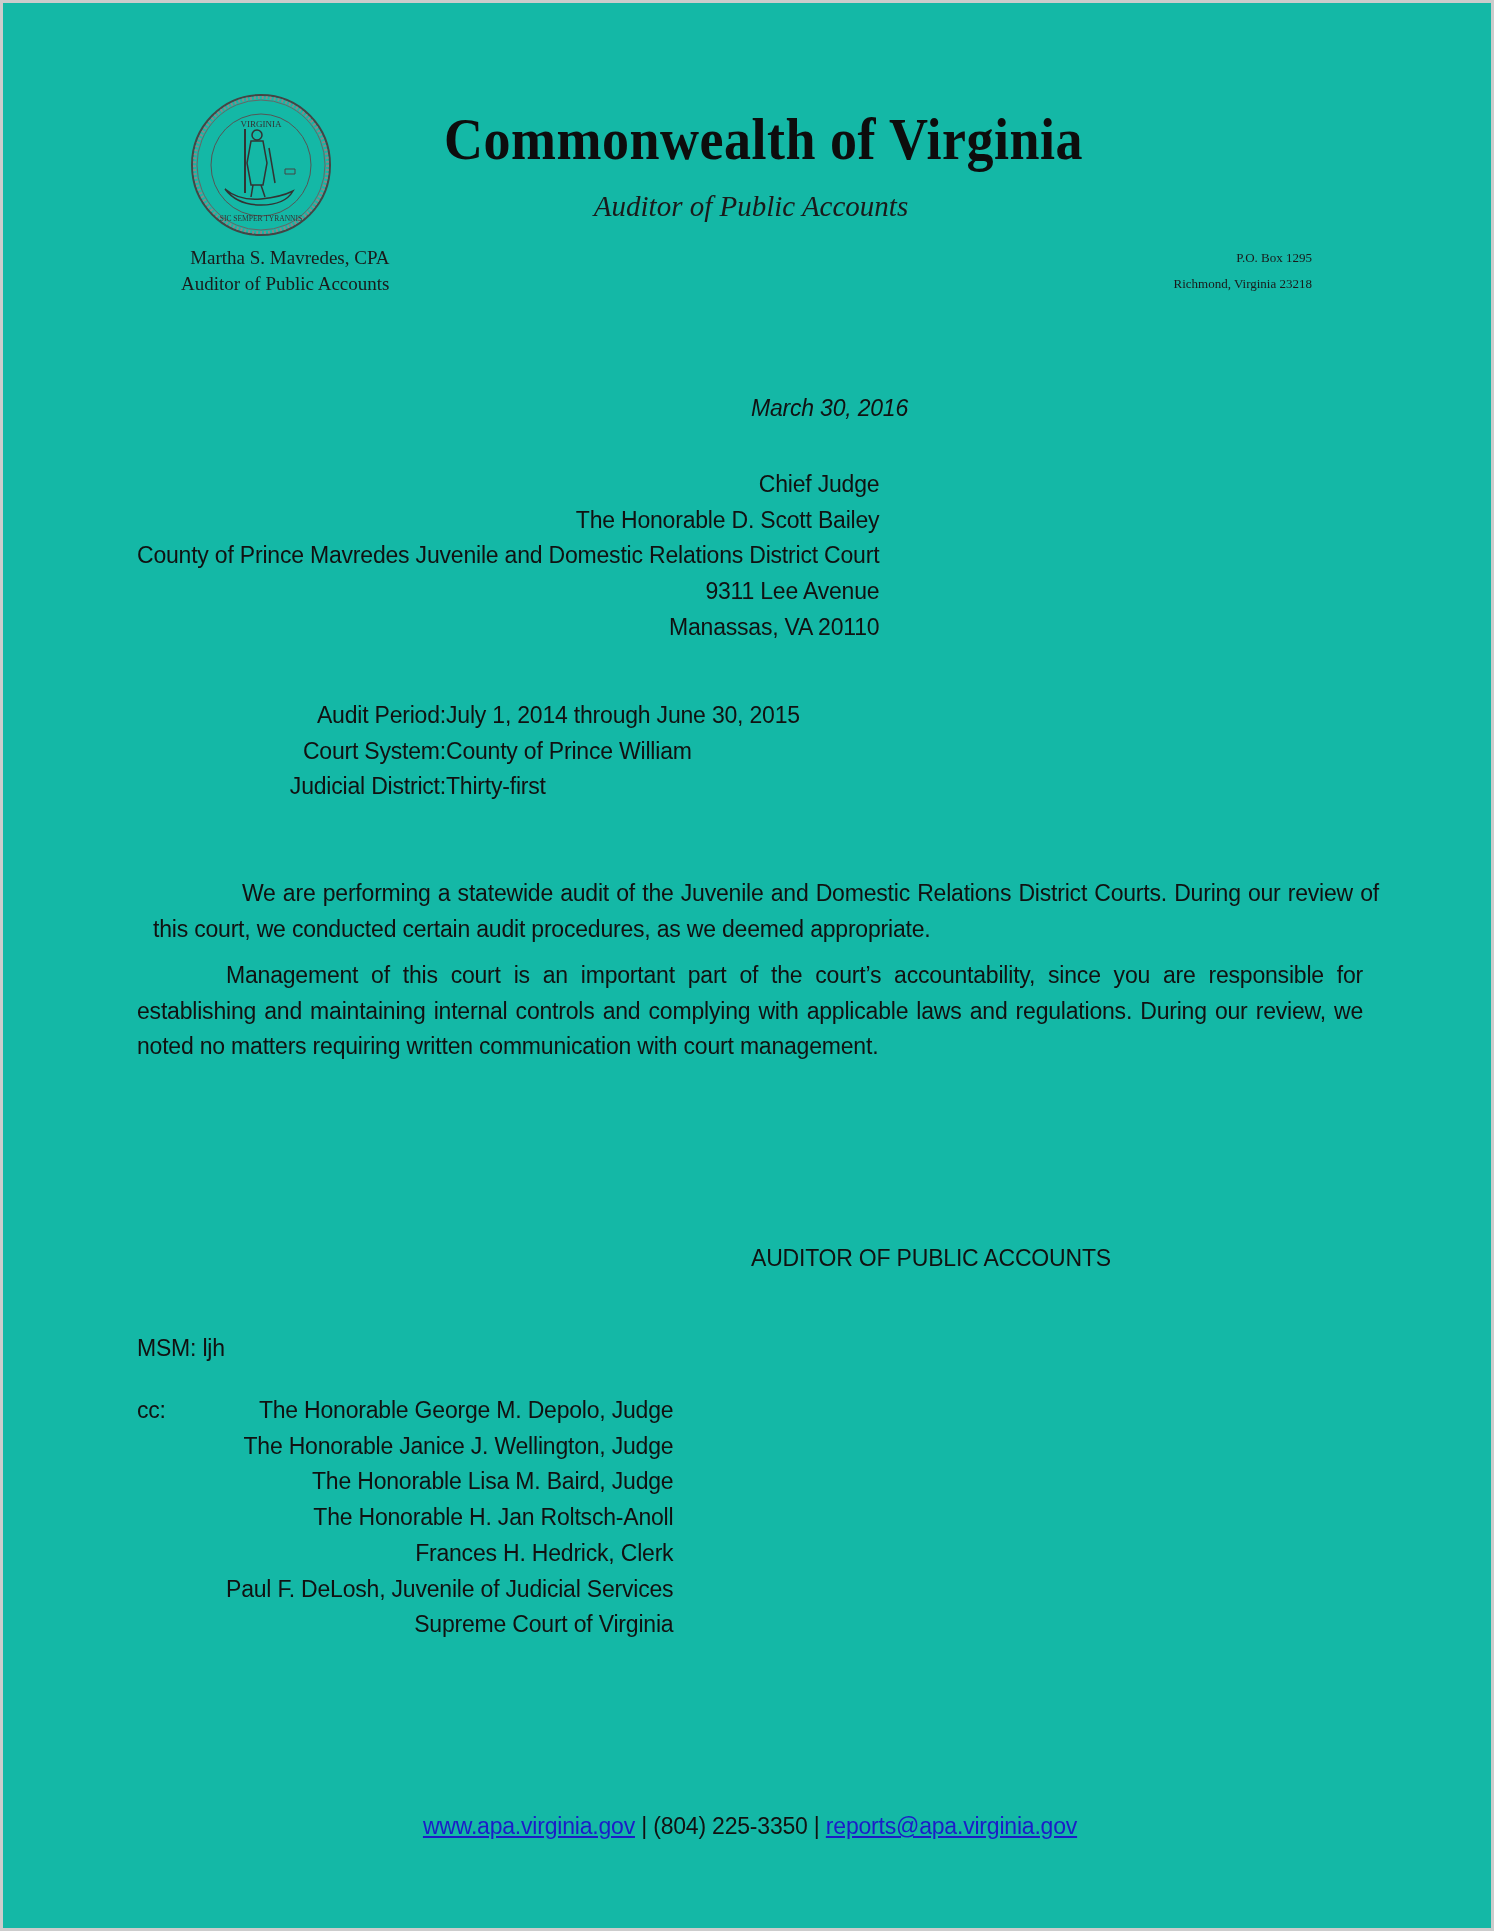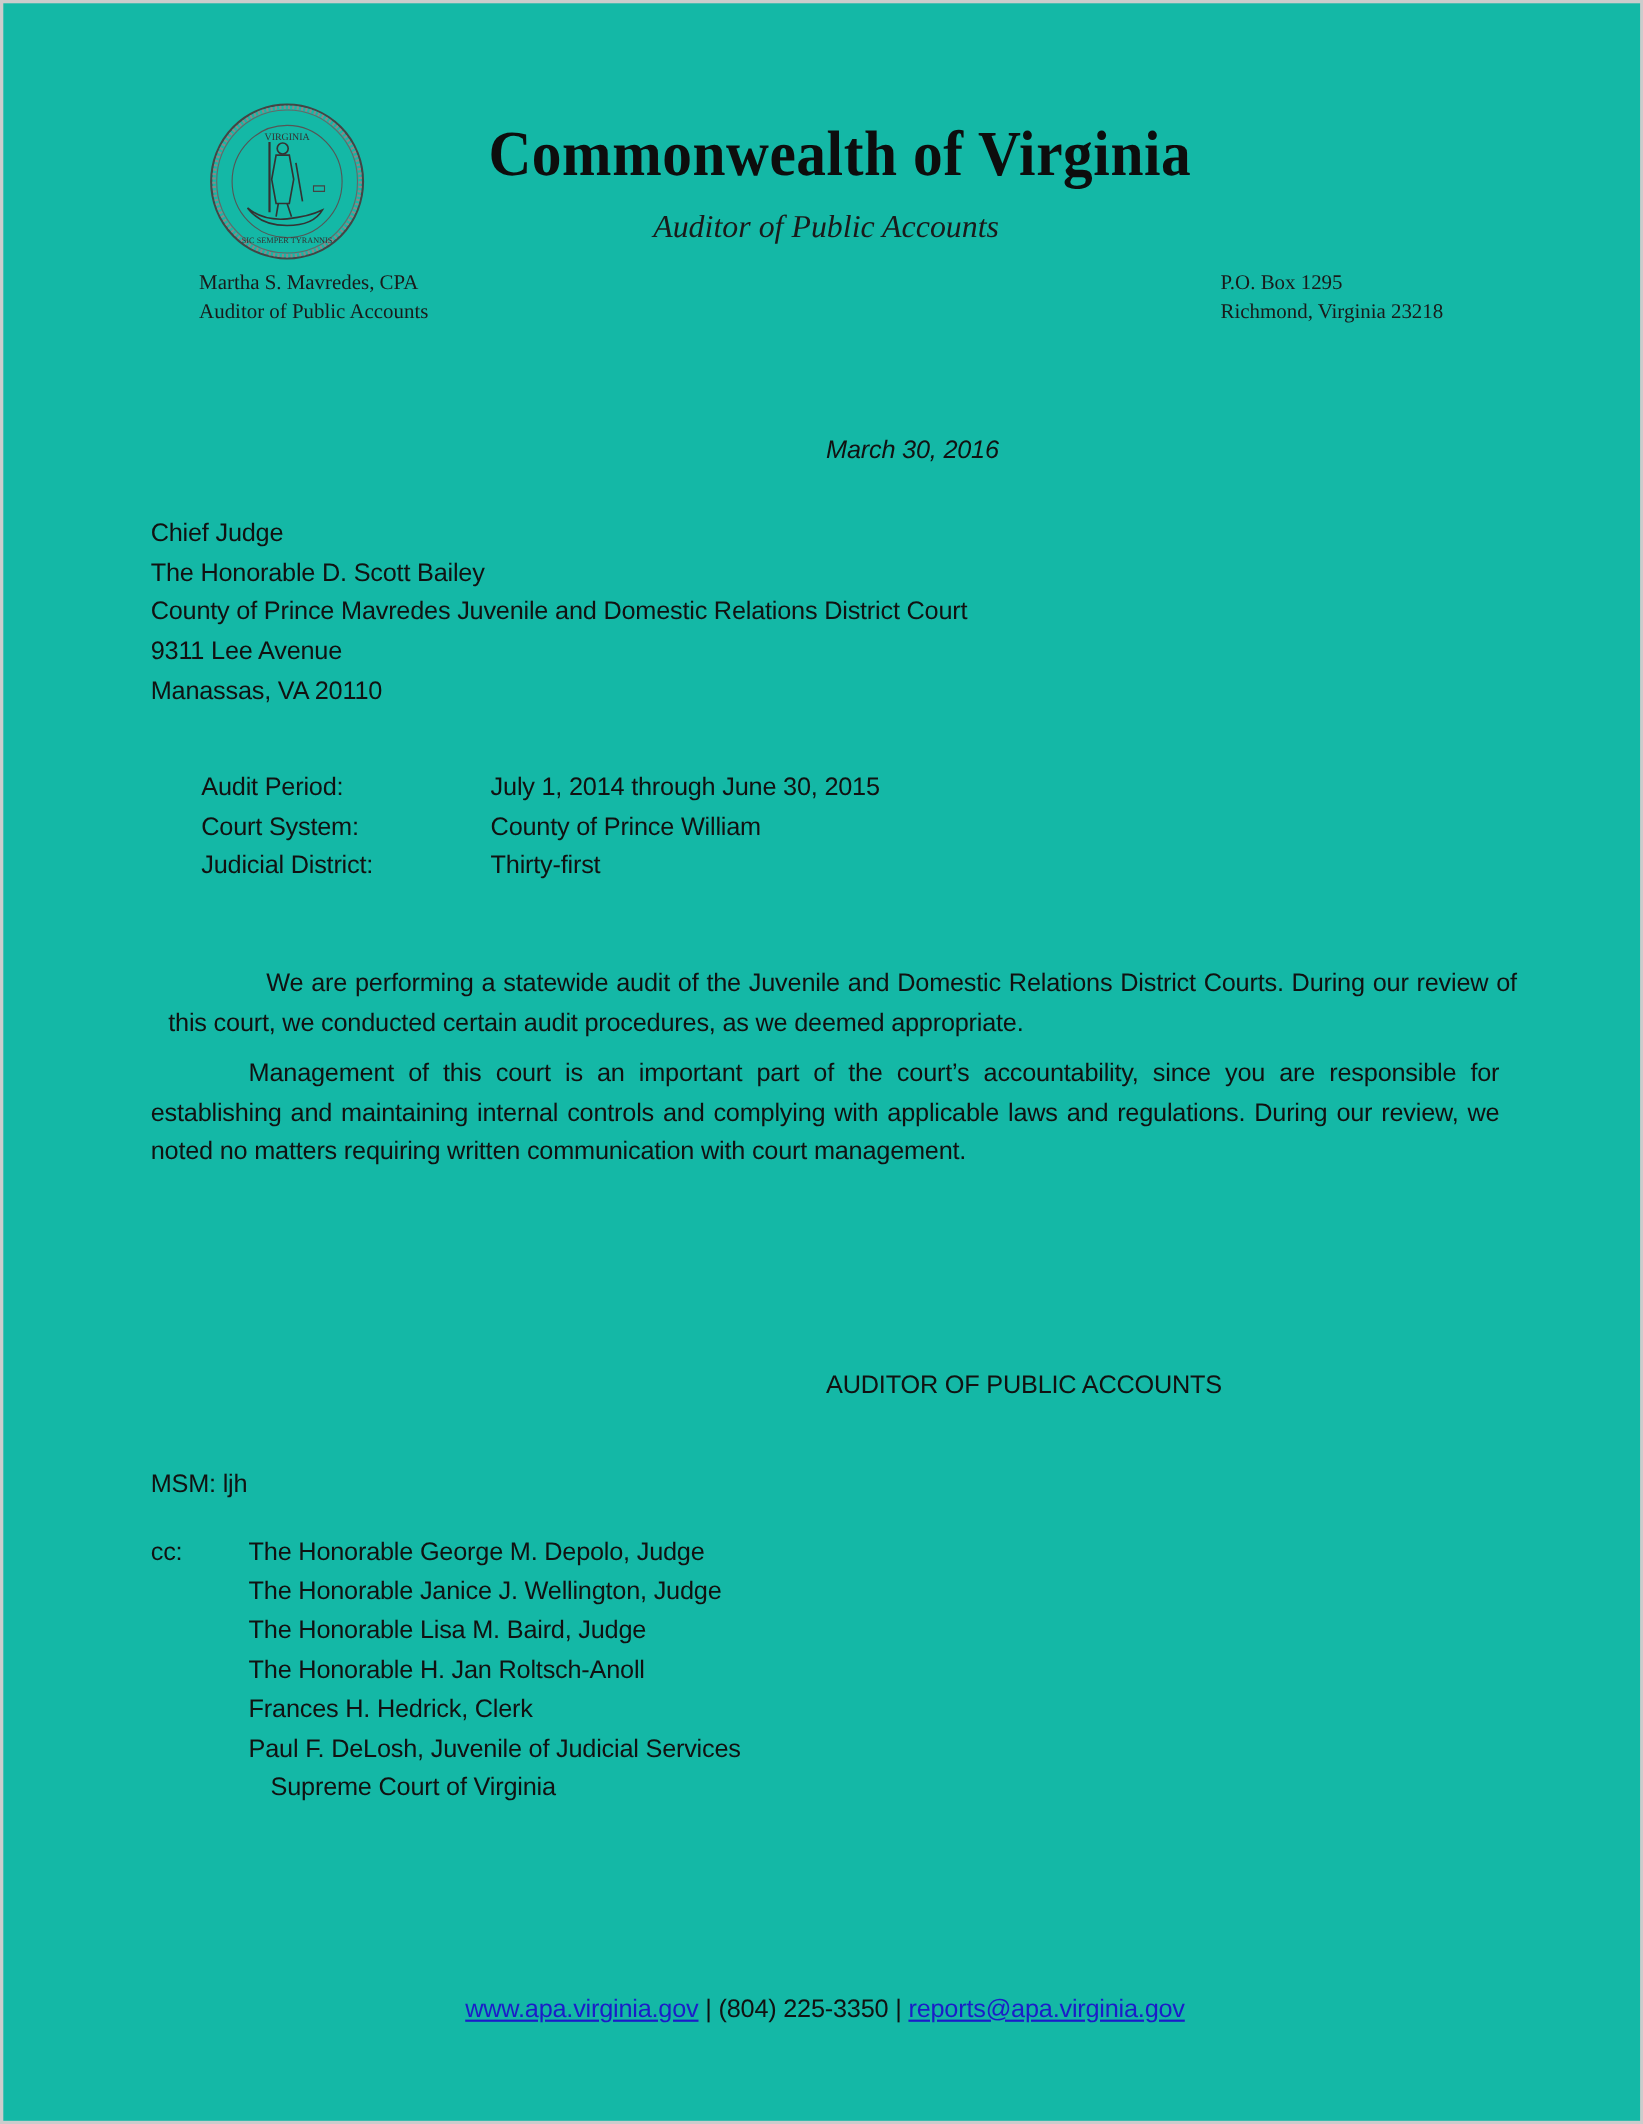--- a/index.html
+++ b/index.html
@@ -1,37 +1,37 @@
 <!DOCTYPE html>
 <html><head>
 <meta charset="utf-8">
 <style>
   html, body { margin: 0; padding: 0; background: #ffffff; }
   body { width: 1494px; height: 1931px; position: relative; overflow: hidden; }
   .page {
     position: absolute; left: 0; top: 0; width: 1494px; height: 1931px;
     box-sizing: border-box; border: 3px solid #cccccc; background: #14b8a6;
   }
-  .abs { position: absolute; white-space: nowrap; }
+  .abs { position: absolute; white-space: nowrap; text-align: right; }
   .serif { font-family: "Liberation Serif", "DejaVu Serif", serif; color: #1a1a1a; }
   .sans { font-family: "Liberation Sans", "DejaVu Sans", sans-serif; color: #111111; font-size: 23px; line-height: 35.7px; letter-spacing: -0.2px; }
   .seal { position: absolute; left: 186px; top: 90px; width: 144px; height: 144px; }
   .title {
     left: 441px; top: 104px; width: 616px; text-align: center;
     font-family: "Liberation Serif", "DejaVu Serif", serif; font-weight: bold;
     font-size: 54px; line-height: 60px; color: #0d0d0d; letter-spacing: 0.5px;
     transform: scaleY(1.08); transform-origin: center top;
   }
   .subtitle {
     left: 560px; top: 186px; width: 376px; text-align: center;
     font-family: "Liberation Serif", "DejaVu Serif", serif; font-style: italic;
     font-size: 29px; line-height: 34px; color: #1a1a1a;
   }
   .hdr-left { left: 178px; top: 242px; font-size: 19px; line-height: 26px; }
-  .hdr-right { right: 179px; top: 242px; font-size: 19px; line-height: 26px; }
+  .hdr-right { right: 179px; top: 242px; font-size: 13px; line-height: 26px; }
   .line { display: block; }
   .date { left: 748px; top: 388px; font-style: italic; }
   .address { left: 134px; top: 464px; }
   .audit { left: 134px; top: 695px; }
   .audit-row { display: flex; height: 35.7px; margin-left: 46px; }
   .audit-label { width: 263px; }
   .para {
     position: absolute; left: 134px; width: 1226px; text-align: justify;
     white-space: normal; text-indent: 89px;
   }

